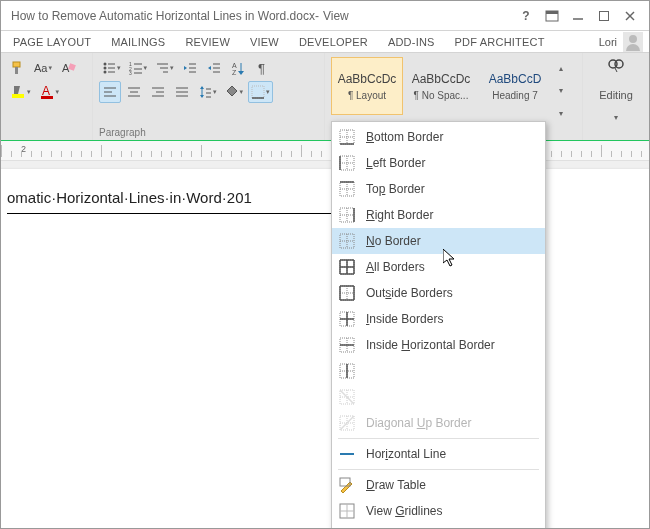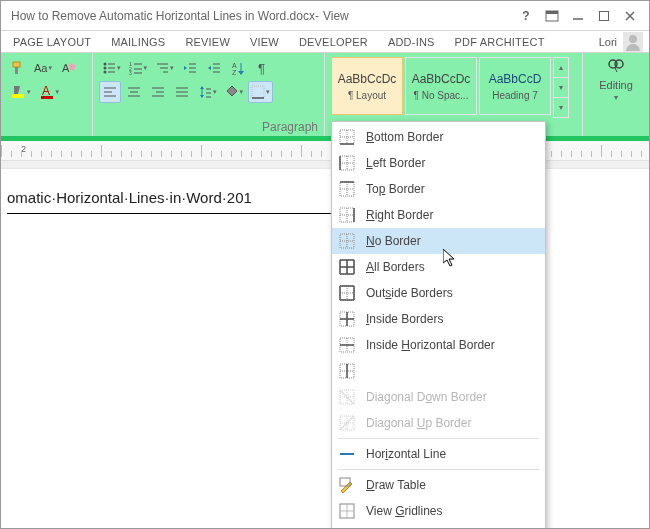--- a/index.html
+++ b/index.html
@@ -16,45 +16,45 @@
 
   
   .tabs { height: 22px; display: flex; align-items: center; padding: 0 2px; font-size: 12px; color: #555; border-bottom: 1px solid #d4d4d4; }
   .tabs .tab { padding: 0 10px; line-height: 22px; text-transform: uppercase; letter-spacing: 0.2px; font-size: 11px; }
   .tabs .user { margin-left: auto; display: flex; align-items: center; gap: 6px; padding-right: 4px; font-size: 11px; text-transform: none; }
   .avatar { width: 20px; height: 20px; background: #e6e6e6; position: relative; }
   .avatar::before { content:""; position:absolute; width:8px; height:8px; background:#bbb; border-radius:50%; left:6px; top:3px; }
   .avatar::after { content:""; position:absolute; width:14px; height:7px; background:#bbb; border-radius:7px 7px 0 0; left:3px; top:12px; }
 
   
-  .ribbon { height: 88px; border-bottom: 5px solid #22c55e; display: flex; background: #86efac; position: relative; }
+  .ribbon { height: 88px; border-bottom: 1px solid #22c55e; display: flex; background: #e5e5e5; position: relative; }
   .group { border-right: 1px solid #e0e0e0; padding: 4px 6px 2px 6px; display: flex; flex-direction: column; }
   .group-body { flex:1; display:flex; gap:4px; }
-  .group-label { font-size: 12px; color: #777; text-align: right; padding-top: 2px; }
+  .group-label { font-size: 10px; color: #777; text-align: left; padding-top: 2px; }
 
   .btnrow { display:flex; gap:2px; }
   .rbtn { height: 22px; min-width: 22px; display:flex; align-items:center; justify-content:center; border:1px solid transparent; border-radius:2px; padding:0 2px; }
   .rbtn.sel { background:#cde6f7; border-color:#92c0e0; }
   .rbtn .dd { font-size:7px; color:#666; margin-left:1px; }
 
   
   .para-col { display:flex; flex-direction:column; gap:2px; }
 
   
   .styles { display:flex; gap:2px; padding-right:2px; }
   .stylebox { width: 72px; height: 58px; border:1px solid #e5e5e5; display:flex; flex-direction:column; align-items:center; justify-content:center; font-size:10px; color:#555; }
   .stylebox.sel { border-color:#f1c36e; background:#fdeec8; }
   .stylebox .prev { font-size:12px; color:#444; }
   .stylebox .prev.heading { color:#1f497d; }
   .stylebox .name { margin-top:4px; font-size:10px; }
   .styles-more { width:16px; display:flex; flex-direction:column; border:1px solid #e5e5e5; }
   .styles-more div { flex:1; display:flex; align-items:center; justify-content:center; font-size:8px; color:#666; border-bottom:1px solid #e5e5e5; }
   .styles-more div:last-child { border-bottom:none; }
 
-  .editing { width:54px; display:flex; flex-direction:column; align-items:center; justify-content:center; gap:2px; font-size:11px; color:#555; }
+  .editing { width:54px; display:flex; flex-direction:column; align-items:center; justify-content:center; gap:12px; font-size:11px; color:#555; }
 
   
   .ruler { height: 20px; background:#f7f7f7; border-bottom:1px solid #e0e0e0; position:relative; overflow:hidden; font-size:9px; color:#666; }
   .ruler .seg { position:absolute; top:0; bottom:0; border-left:1px solid #bbb; }
   .ruler .num { position:absolute; top:3px; }
 
   
   .doc { position:relative; height: 369px; background:#f0f0f0; }
   .page { position:absolute; left:-20px; top:8px; width:690px; height:380px; background:#fff; box-shadow:0 1px 3px rgba(0,0,0,.2); padding:20px 26px; }
   .doctext { font-family: Calibri, sans-serif; font-size:15px; color:#222; }
@@ -525,21 +525,20 @@
     </div>
     <div class="mi disabled">
       <span class="micon">
         <svg width="16" height="16" class="ico-grid">
           <rect x="1" y="1" width="14" height="14" fill="none" stroke="#ccc" stroke-dasharray="1 1"></rect>
           <line x1="8" y1="1" x2="8" y2="15" stroke="#ccc" stroke-dasharray="1 1" stroke-width="1"></line>
           <line x1="1" y1="8" x2="15" y2="8" stroke="#ccc" stroke-dasharray="1 1" stroke-width="1"></line>
           <line x1="1" y1="1" x2="15" y2="15" stroke="#ddd" stroke-width="1.5"></line>
         </svg>
       </span>
-      <span class="lbl">Diagonal D<u>o</u>wn Border</span>
     </div>
     <div class="mi disabled">
       <span class="micon">
         <svg width="16" height="16" class="ico-grid">
           <rect x="1" y="1" width="14" height="14" fill="none" stroke="#ccc" stroke-dasharray="1 1"></rect>
           <line x1="8" y1="1" x2="8" y2="15" stroke="#ccc" stroke-dasharray="1 1" stroke-width="1"></line>
           <line x1="1" y1="8" x2="15" y2="8" stroke="#ccc" stroke-dasharray="1 1" stroke-width="1"></line>
           <line x1="1" y1="15" x2="15" y2="1" stroke="#ddd" stroke-width="1.5"></line>
         </svg>
       </span>

